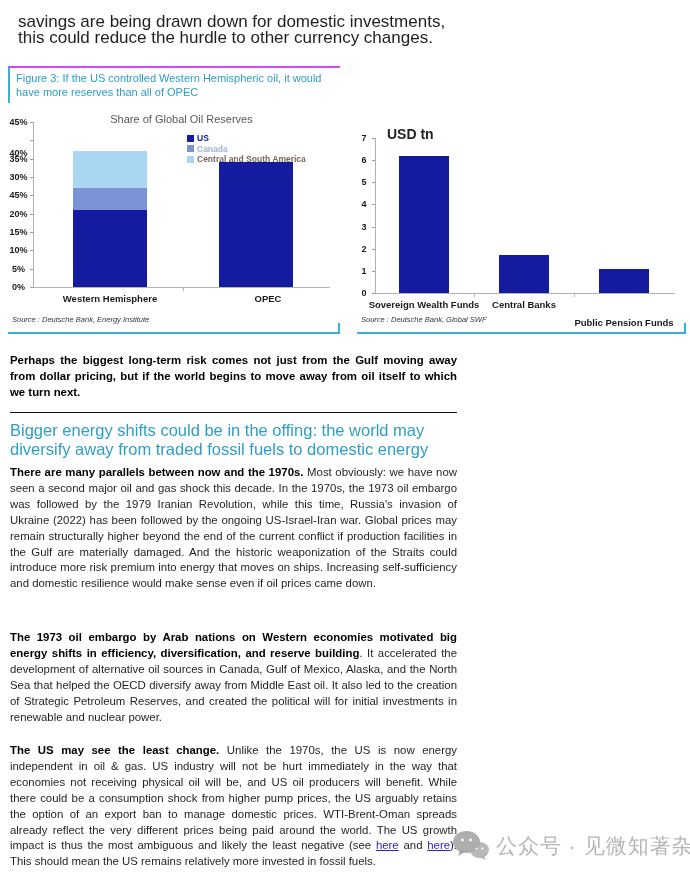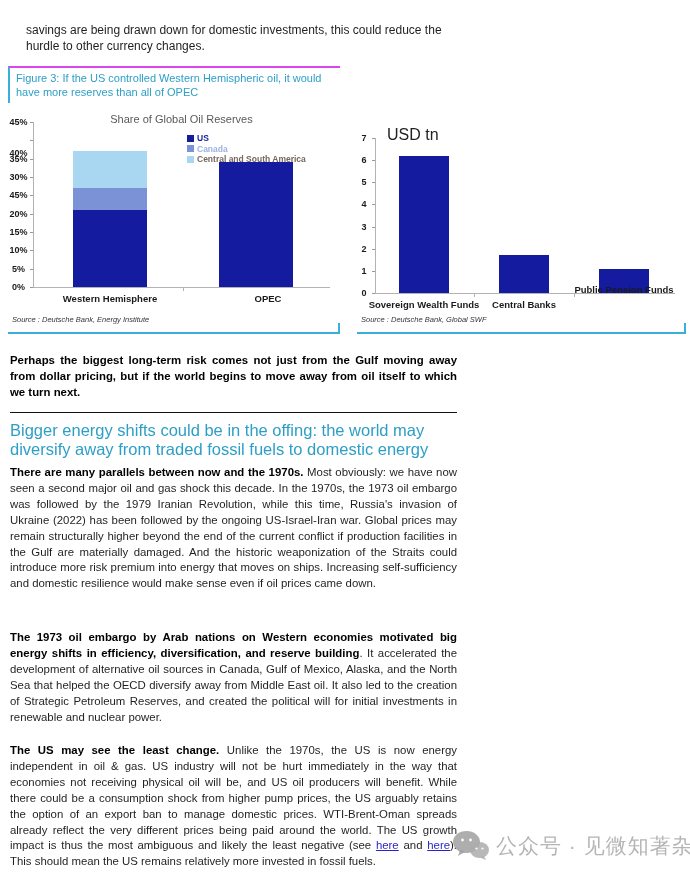--- a/index.html
+++ b/index.html
@@ -3,39 +3,39 @@
 <meta charset="utf-8">
 <style>
   html,body{margin:0;padding:0;background:#ffffff;}
   #page{position:relative;width:690px;height:879px;background:#ffffff;overflow:hidden;
         font-family:"Liberation Sans", sans-serif;color:#1f1f1f;}
 
   .para{position:absolute;left:10px;width:447px;font-size:11.4px;line-height:15.9px;
         text-align:justify;color:#1f1f1f;margin:0;}
   .para b{color:#000;}
   .para.allbold{font-weight:bold;color:#000;}
-  .intro{position:absolute;left:10px;top:6px;width:447px;font-size:12px;line-height:16px;
-         text-align:left;color:#1f1f1f;margin:16px;}
+  .intro{position:absolute;left:10px;top:6px;width:447px;font-size:17px;line-height:16px;
+         text-align:left;color:#1f1f1f;margin:8px;}
   .rule{position:absolute;left:10px;width:447px;height:1px;background:#111;}
   .section-heading{position:absolute;left:10px;top:421px;width:452px;margin:0;
         font-size:16.5px;line-height:18.5px;font-weight:400;color:#2d9fc7;}
   a.doclink{color:#2b24c8;text-decoration:underline;cursor:pointer;}
 
   
   .fig-box{position:absolute;top:66px;height:266px;border-bottom:2px solid #3ab0d8;background:#fff;}
   .fig-box::after{content:"";position:absolute;right:0;bottom:-2px;width:2px;height:11px;background:#3ab0d8;}
   #fig3-box{left:8px;width:332px;}
   #fig4-box{left:357px;width:329px;}
   .fig-header{border-top:2px solid #d946ef;border-left:2px solid #3ab0d8;
         padding:4px 4px 4px 6px;color:#2d9fc7;font-size:11px;line-height:13.5px;min-height:27px;}
   .fig-source{position:absolute;left:4px;bottom:8px;font-style:italic;font-size:7.5px;color:#333;}
 
   
   .chart-title{position:absolute;text-align:center;font-size:11px;color:#595959;}
-  .unit-label{position:absolute;font-size:16px;font-weight:normal;color:#222;}
+  .unit-label{position:absolute;font-size:14px;font-weight:bold;color:#222;}
   .vline{position:absolute;width:1px;background:#b3b3b3;}
   .hline{position:absolute;height:1px;background:#b3b3b3;}
   .ytick-label{position:absolute;left:0;text-align:center;font-size:9px;font-weight:bold;color:#1a1a1a;}
   .tickmark{position:absolute;width:3px;height:1px;background:#999;}
   .bar{position:absolute;}
   .xtick-label{position:absolute;text-align:center;font-size:9.5px;font-weight:bold;color:#1a1a1a;}
   .legend{position:absolute;}
   .legend-row{display:flex;align-items:center;height:10.5px;}
   .swatch{width:7px;height:7px;margin-right:3px;flex:0 0 auto;}
   .legend-text{font-size:8.5px;font-weight:bold;white-space:nowrap;}
@@ -121,21 +121,21 @@
       <div class="ytick-label" style="top: 89.1429px; width: 14px;">6</div>
       <div class="tickmark" style="left: 15px; top: 94.1429px;"></div>
       <div class="ytick-label" style="top: 67px; width: 14px;">7</div>
       <div class="tickmark" style="left: 15px; top: 72px;"></div>
       <div class="bar" style="left: 42px; width: 50px; top: 89.7143px; height: 137.286px; background: rgb(20, 27, 158);"></div>
       <div class="xtick-label" style="left: 4.5px; width: 125px; top: 233px;">Sovereign Wealth Funds</div>
       <div class="bar" style="left: 142px; width: 50px; top: 189.357px; height: 37.6429px; background: rgb(20, 27, 158);"></div>
       <div class="xtick-label" style="left: 104.5px; width: 125px; top: 233px;">Central Banks</div>
       <div class="vline" style="left: 117px; top: 227px; height: 4px;"></div>
       <div class="bar" style="left: 242px; width: 50px; top: 202.643px; height: 24.3571px; background: rgb(20, 27, 158);"></div>
-      <div class="xtick-label" style="left: 204.5px; width: 125px; top: 218px;">Public Pension Funds</div>
+      <div class="xtick-label" style="left: 204.5px; width: 125px; top: 251px;">Public Pension Funds</div>
       <div class="vline" style="left: 217px; top: 227px; height: 4px;"></div>
     </div>
 
   <p class="para allbold" style="top:353px">Perhaps the biggest long-term risk comes not just from the Gulf moving away from dollar pricing, but if the world begins to move away from oil itself to which we turn next.</p>
 
   <div class="rule" style="top:412px"></div>
 
   <h2 class="section-heading">Bigger energy shifts could be in the offing: the world may diversify away from traded fossil fuels to domestic energy</h2>
 
   <p class="para" style="top:465px"><b>There are many parallels between now and the 1970s.</b><span> Most obviously: we have now seen a second major oil and gas shock this decade. In the 1970s, the 1973 oil embargo was followed by the 1979 Iranian Revolution, while this time, Russia's invasion of Ukraine (2022) has been followed by the ongoing US-Israel-Iran war. Global prices may remain structurally higher beyond the end of the current conflict if production facilities in the Gulf are materially damaged. And the historic weaponization of the Straits could introduce more risk premium into energy that moves on ships. Increasing self-sufficiency and domestic resilience would make sense even if oil prices came down.</span></p>

